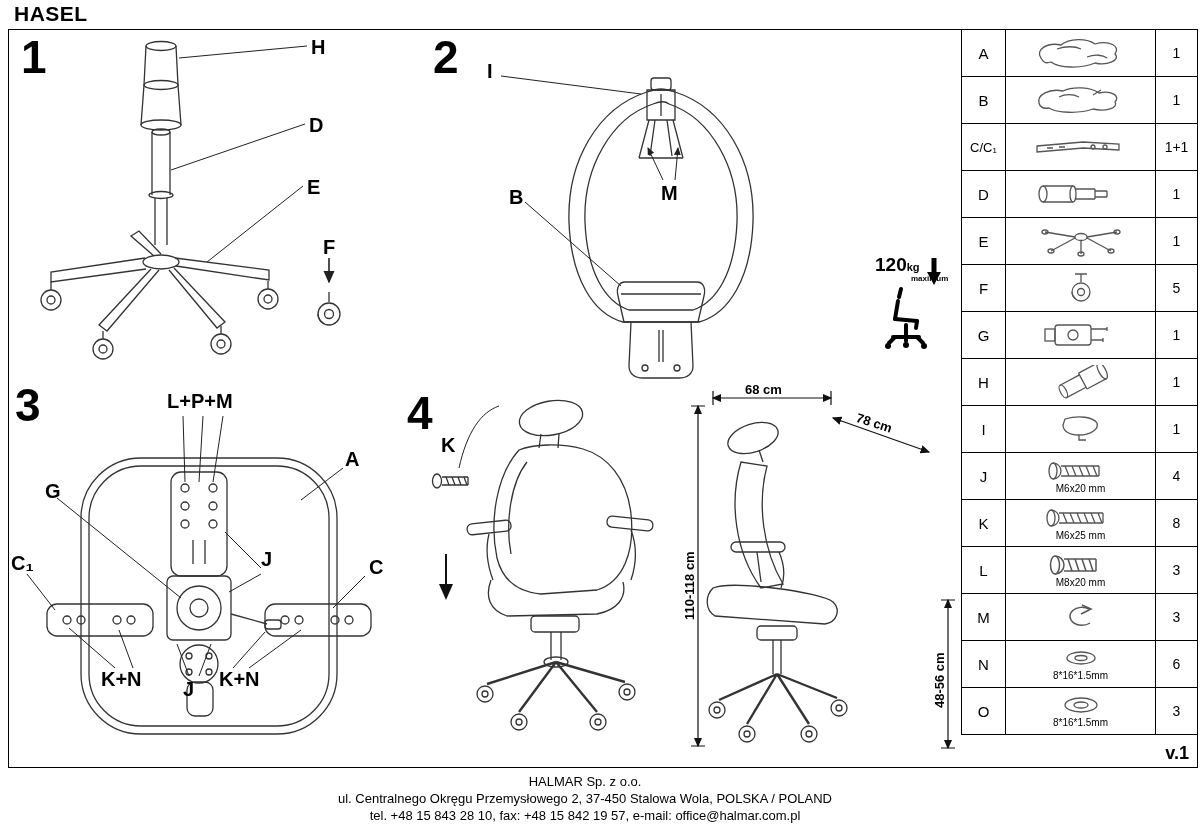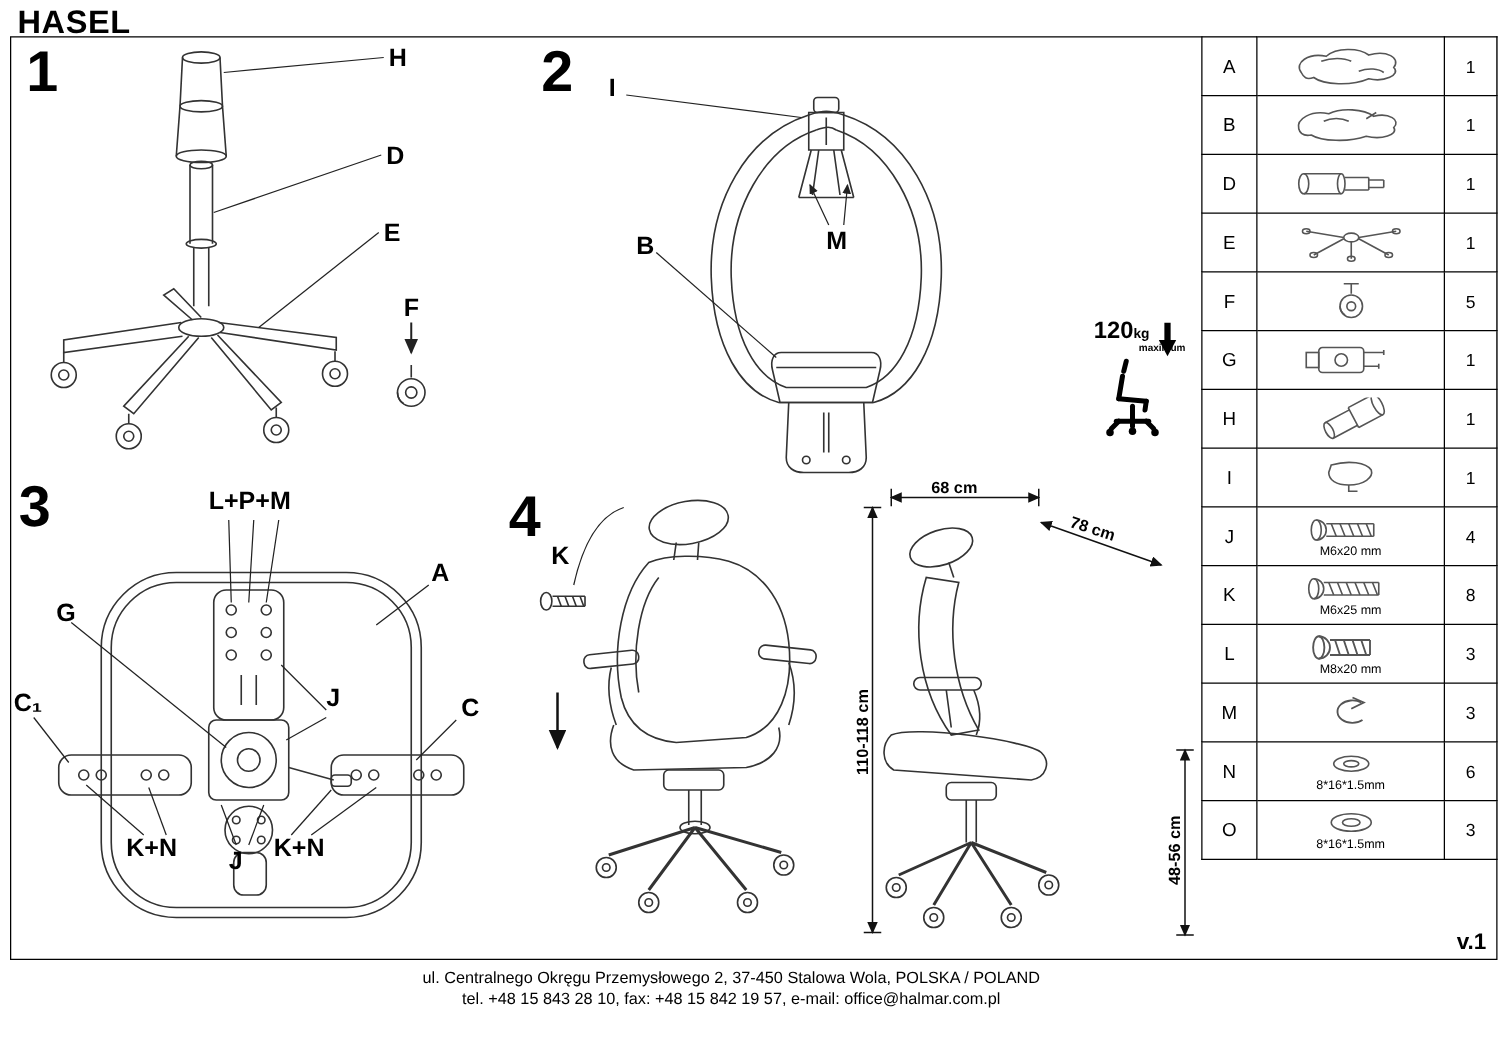--- a/index.html
+++ b/index.html
@@ -1,18 +1,18 @@
 <!DOCTYPE html>
 <html><head>
 <meta charset="utf-8">
 <style>
   * { margin:0; padding:0; box-sizing:border-box; }
   html,body { width:1200px; height:831px; background:#fff; color:#000;
     font-family:"Liberation Sans", sans-serif; position:relative; overflow:hidden; }
-  .title { position:absolute; left:14px; top:2px; font-size:26px; font-weight:bold; letter-spacing:.5px; }
+  .title { position:absolute; left:14px; top:2px; font-size:21px; font-weight:bold; letter-spacing:.5px; }
   .main-box { position:absolute; left:8px; top:29px; width:1190px; height:739px; border:1px solid #000; }
   .sec { position:absolute; }
   #sec1 { left:2px; top:0; width:390px; height:352px; }
   #sec2 { left:392px; top:0; width:558px; height:352px; }
   #sec3 { left:2px; top:352px; width:390px; height:386px; }
   #sec4 { left:392px; top:352px; width:558px; height:386px; }
   .sec > svg { position:absolute; left:0; top:0; }
   .stepnum { position:absolute; font-size:46px; font-weight:bold; line-height:1; }
   .plabel { position:absolute; font-size:20px; font-weight:bold; white-space:nowrap; }
   .dim { position:absolute; font-size:13px; font-weight:bold; white-space:nowrap; }
@@ -332,20 +332,34 @@
             <div class="iconwrap">
           <svg width="100" height="34" viewBox="0 0 100 34" stroke="#555" fill="none" stroke-width="1.3">
             <path d="M8,20 C6,12 18,5 32,8 C42,3 60,4 68,10 C80,7 90,13 84,19 C88,25 74,29 62,26 C48,31 26,30 18,25 C12,26 9,24 8,20 Z"></path>
             <path d="M62,12 l8,-5 M28,14 c6,-3 14,-3 20,0"></path>
           </svg>
             </div>
           </td>
         <td class="c-qty">1</td>
       </tr>
       <tr>
+        <td class="c-part small">C/C₁</td>
+        <td class="c-icon">
+            <div class="iconwrap">
+          <svg width="100" height="34" viewBox="0 0 100 34" stroke="#555" fill="none" stroke-width="1.3">
+            <path d="M6,16 L52,12 L88,14 L88,20 L52,18 L6,22 Z"></path>
+            <circle cx="62" cy="17" r="2"></circle>
+                <circle cx="74" cy="17" r="2"></circle>
+            <path d="M16,18 h6 M28,17 h6"></path>
+          </svg>
+            </div>
+          </td>
+        <td class="c-qty">1+1</td>
+      </tr>
+      <tr>
         <td class="c-part">D</td>
         <td class="c-icon">
             <div class="iconwrap">
           <svg width="100" height="32" viewBox="0 0 100 32" stroke="#555" fill="none" stroke-width="1.3">
             <ellipse cx="12" cy="16" rx="4" ry="8"></ellipse>
             <path d="M12,8 H42 M12,24 H42"></path>
             <ellipse cx="42" cy="16" rx="3" ry="8"></ellipse>
             <path d="M45,11 H64 M45,21 H64 M64,11 V21"></path>
             <path d="M64,13 h12 M64,19 h12 M76,13 v6"></path>
           </svg>
@@ -510,15 +524,16 @@
           </td>
         <td class="c-qty">3</td>
       </tr>
     </tbody>
   </table>
 
   <div class="version">v.1</div>
 </div>
 
 <div class="footer">
+  <div>HALMAR Sp. z o.o.</div>
   <div>ul. Centralnego Okręgu Przemysłowego 2, 37-450 Stalowa Wola, POLSKA / POLAND</div>
   <div>tel. +48 15 843 28 10, fax: +48 15 842 19 57, e-mail: office@halmar.com.pl</div>
 </div>
 
 </body></html>

